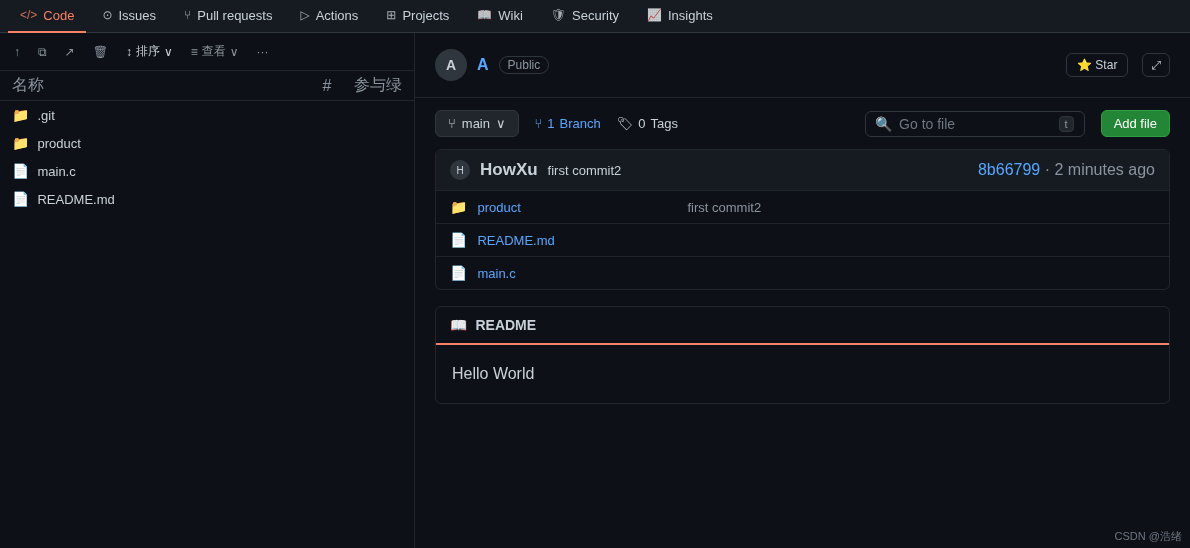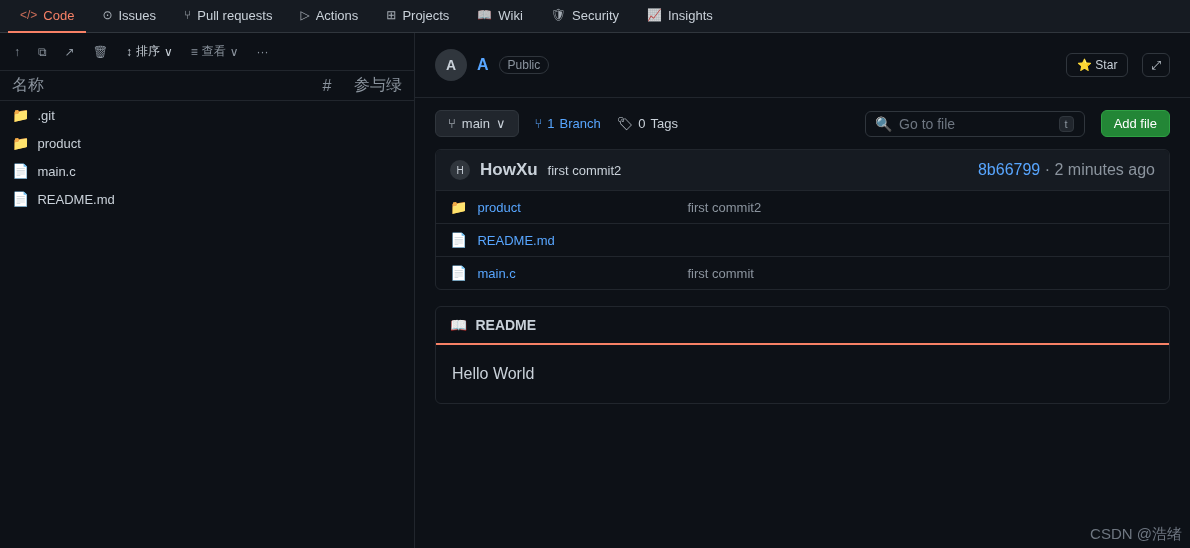--- a/index.html
+++ b/index.html
@@ -338,21 +338,21 @@
       padding: 20px 16px;
       font-size: 16px;
       color: #c9d1d9;
     }
 
     
     .footer {
       position: fixed;
       bottom: 0;
       right: 0;
-      font-size: 15px;
+      font-size: 11px;
       color: #6e7681;
       padding: 4px 8px;
     }
 
     ::-webkit-scrollbar { width: 6px; height: 6px; }
     ::-webkit-scrollbar-track { background: #0d1117; }
     ::-webkit-scrollbar-thumb { background: #30363d; border-radius: 3px; }
   </style>
 </head>
 <body>
@@ -490,21 +490,20 @@
         <span class="file-row-time"></span>
       </div>
       <div class="file-row">
         <span class="file-row-icon">📄</span>
         <span class="file-row-name">README.md</span>
         <span class="file-row-time"></span>
       </div>
       <div class="file-row">
         <span class="file-row-icon">📄</span>
         <span class="file-row-name">main.c</span>
-        <span class="file-row-commit">first commit</span>
         <span class="file-row-time"></span>
       </div>
     </div>
 
     <div class="readme-section">
       <div class="readme-header">
         <span>📖</span>
         <span>README</span>
       </div>
       <div class="readme-content">

